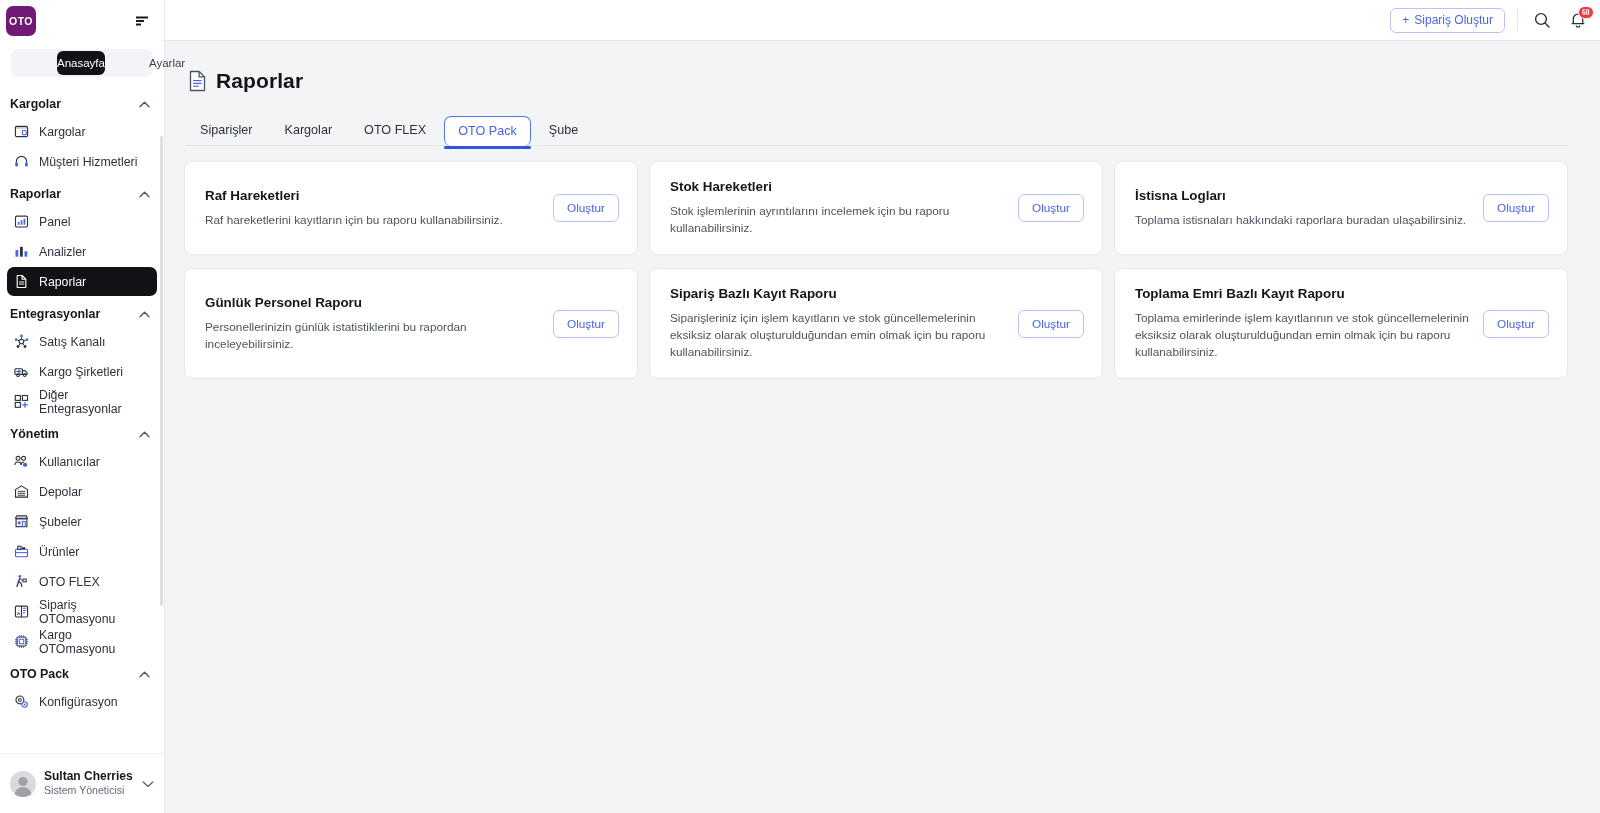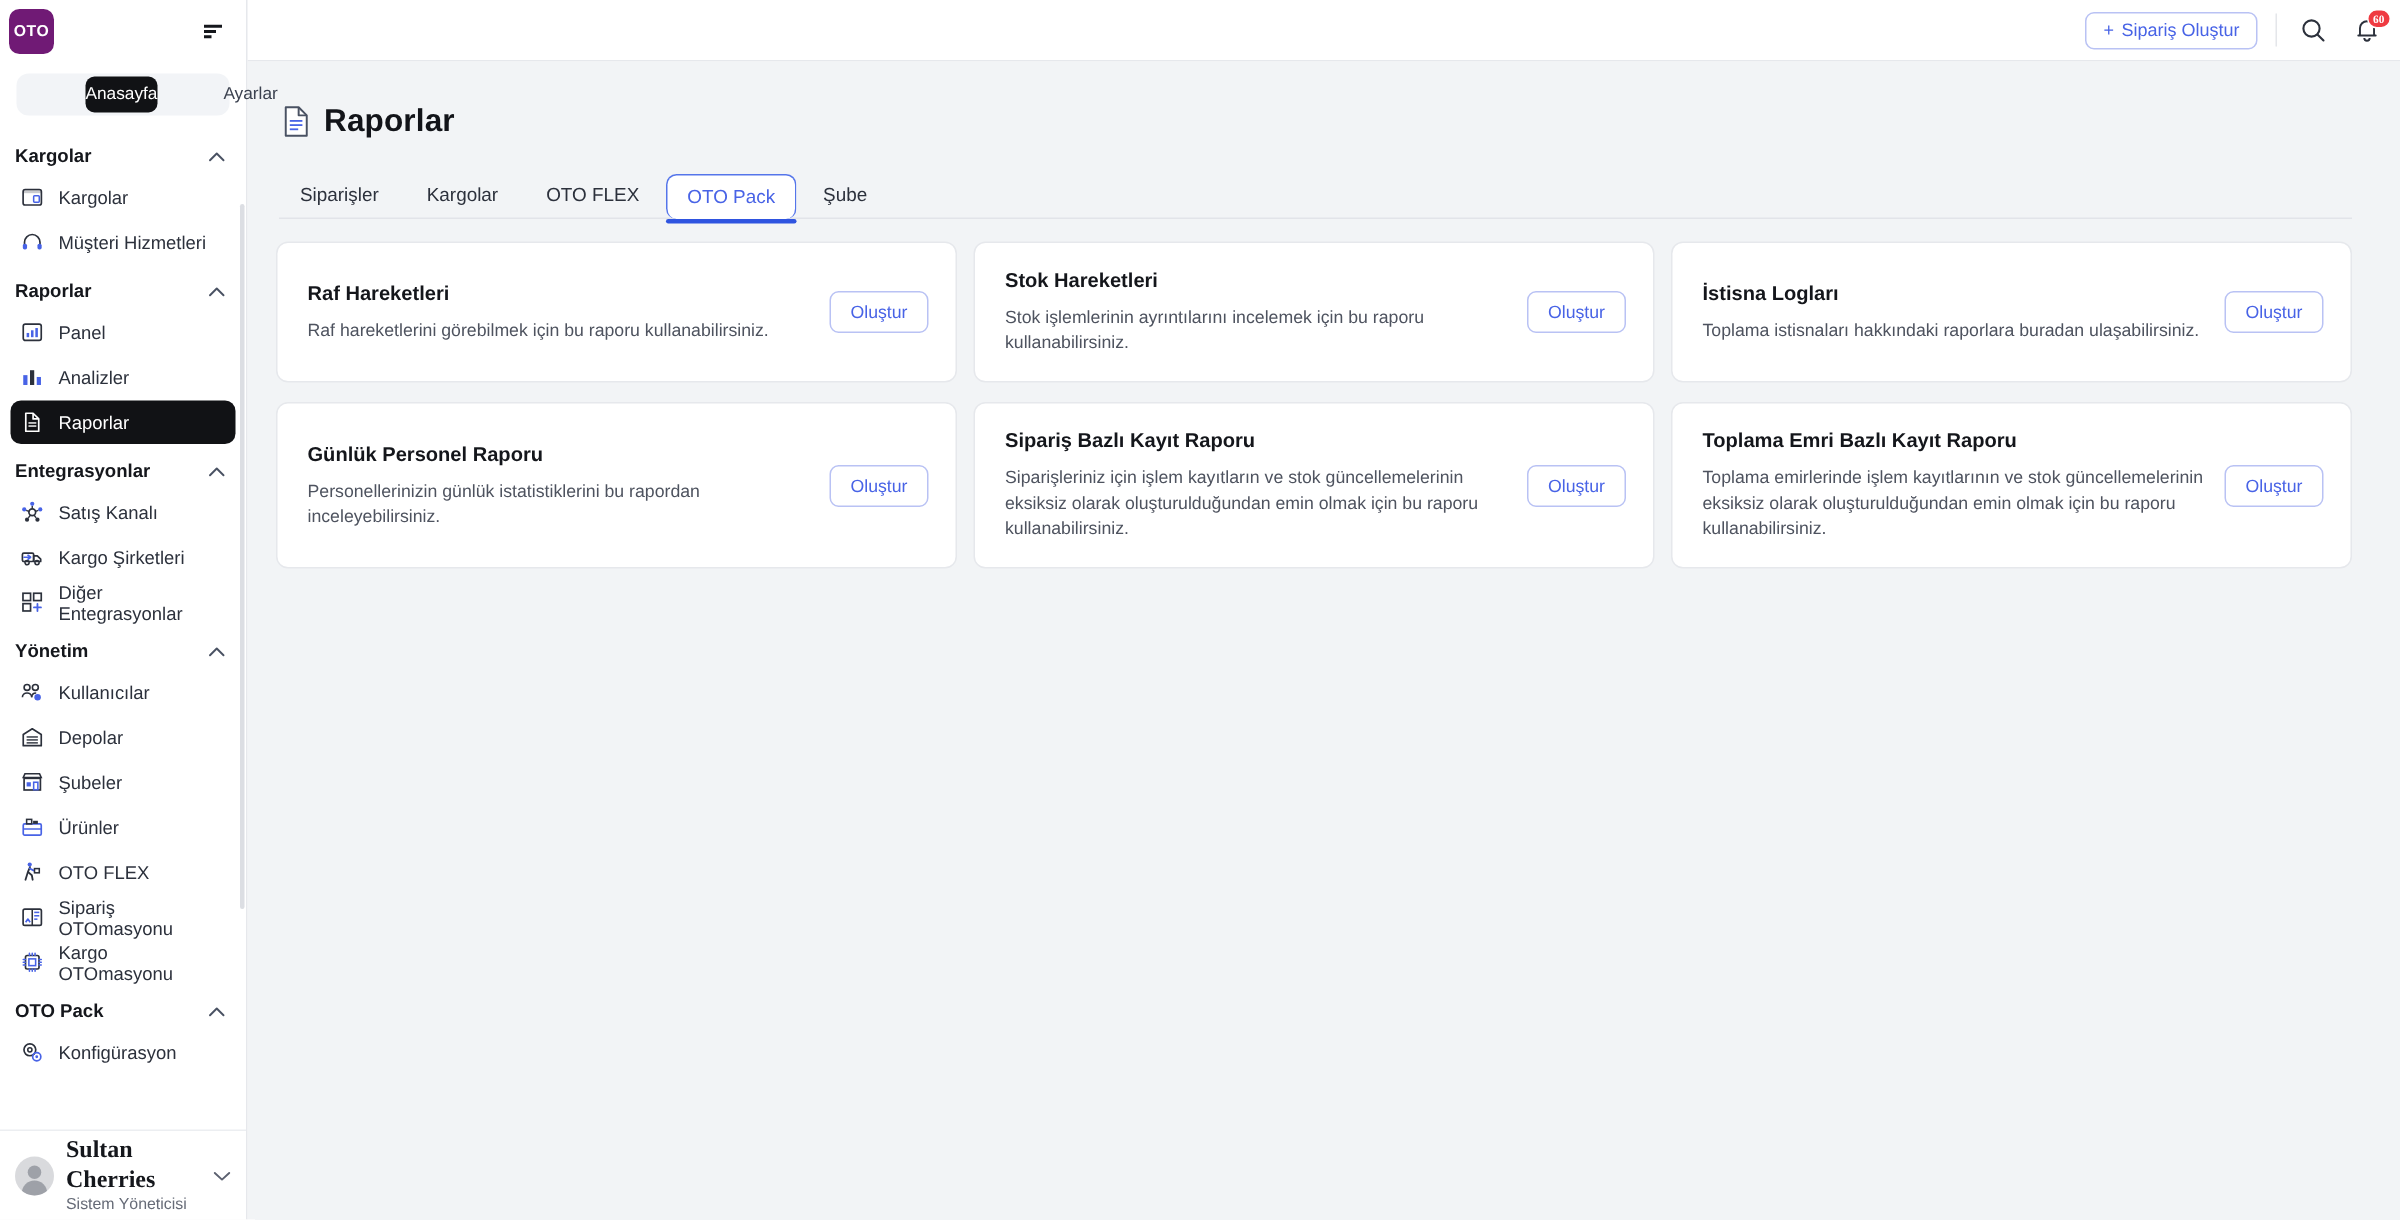--- a/index.html
+++ b/index.html
@@ -78,21 +78,21 @@
   }
   .avatar::after {
     content: ""; position: absolute; left: 50%; top: 6px; transform: translateX(-50%);
     width: 9px; height: 9px; border-radius: 50%; background: #9ea1a8;
     box-shadow: 0 11px 0 -1px #9ea1a8, 0 0 0 0 transparent;
   }
   .avatar::before {
     content:""; position:absolute; left:50%; top:16px; transform:translateX(-50%);
     width:17px; height:14px; border-radius:9px 9px 0 0; background:#9ea1a8;
   }
-  .u-name { font-size: 16px; font-weight: bold; color: #15171c; line-height: 1.25; font-family: Liberation Serif, serif; }
+  .u-name { font-size: 12px; font-weight: bold; color: #15171c; line-height: 1.25; }
   .u-role { font-size: 10.6px; color: #666b77; line-height: 1.25; }
 
   
   .sb-track {
     position: absolute; right: 1px; top: 136px; width: 3px; height: 470px;
     background: #dcdee3; border-radius: 3px;
   }
 
   
   .main { flex: 1; display: flex; flex-direction: column; height: 813px; min-width: 0; }
@@ -473,21 +473,21 @@
         <div class="tab">OTO FLEX</div>
         <div class="tab active">OTO Pack</div>
         <div class="tab">Şube</div>
       </div>
 
       <div class="grid">
 
         <div class="card">
           <div class="card-body">
             <div class="card-title">Raf Hareketleri</div>
-            <div class="card-desc">Raf hareketlerini görebilmek için bu raporu kullanabilirsiniz.</div>
+            <div class="card-desc">Raf hareketlerini kayıtların için bu raporu kullanabilirsiniz.</div>
           </div>
           <button class="btn-create">Oluştur</button>
         </div>
 
         <div class="card">
           <div class="card-body">
             <div class="card-title">Stok Hareketleri</div>
             <div class="card-desc">Stok işlemlerinin ayrıntılarını incelemek için bu raporu kullanabilirsiniz.</div>
           </div>
           <button class="btn-create">Oluştur</button>

